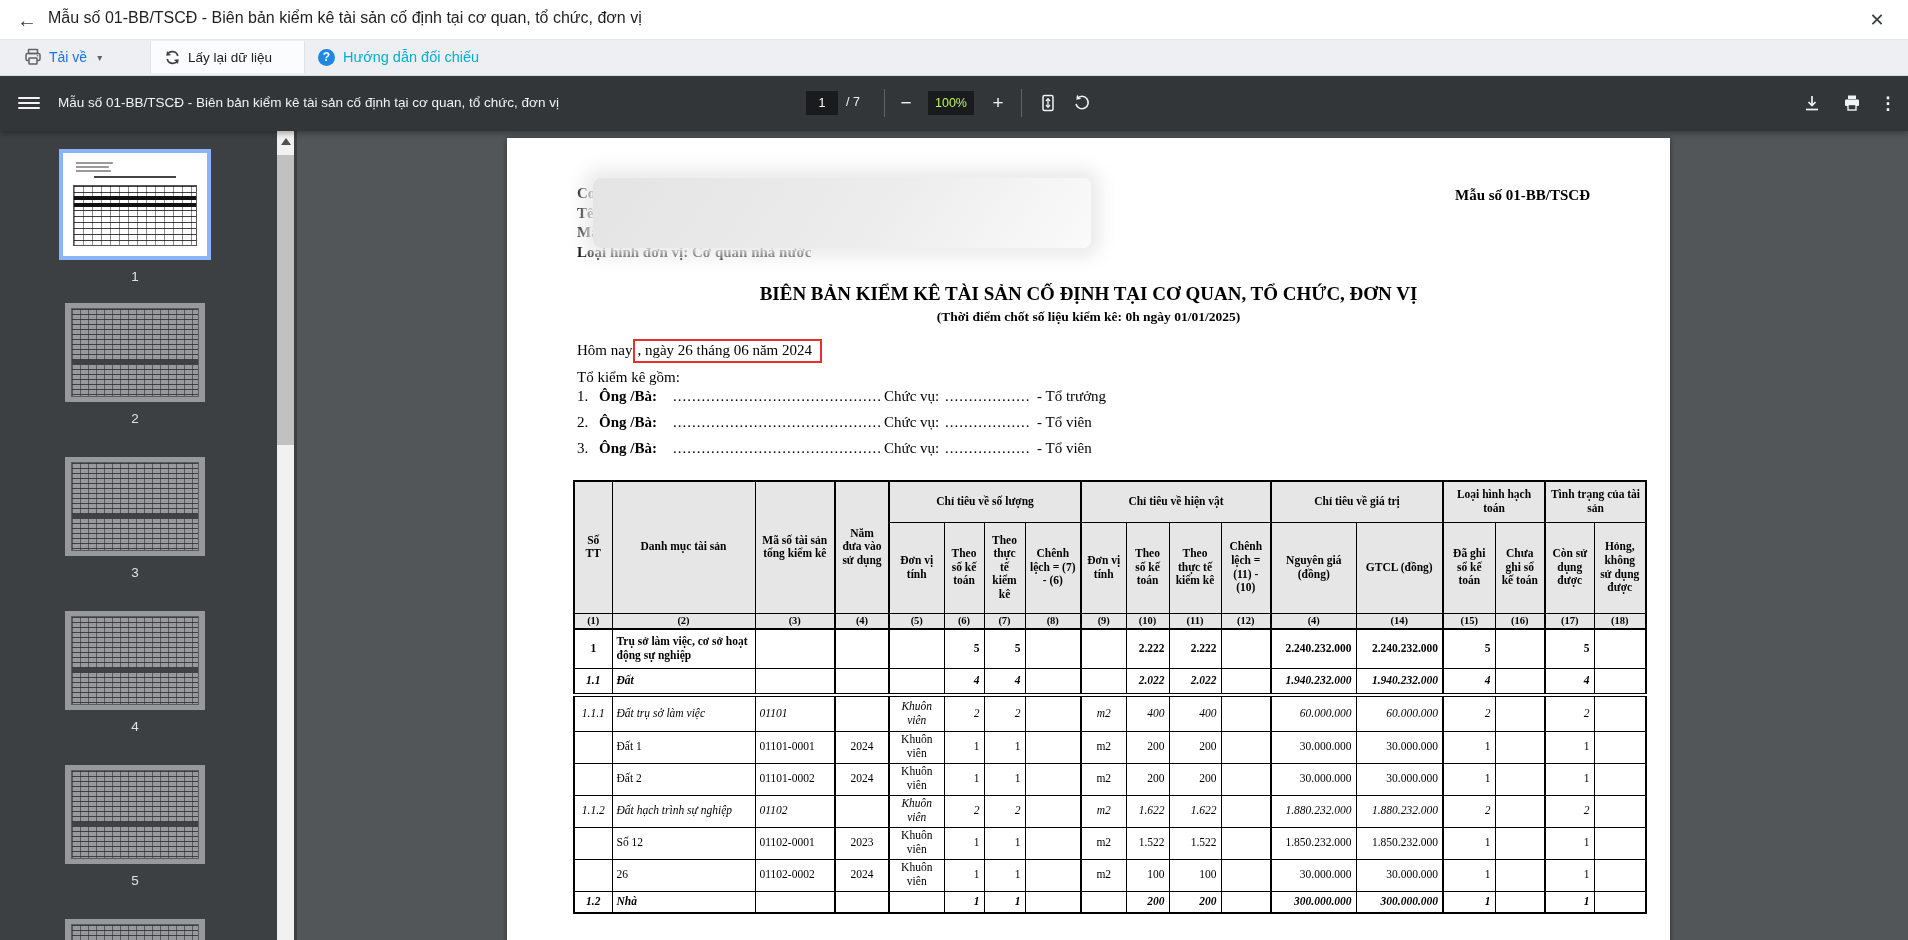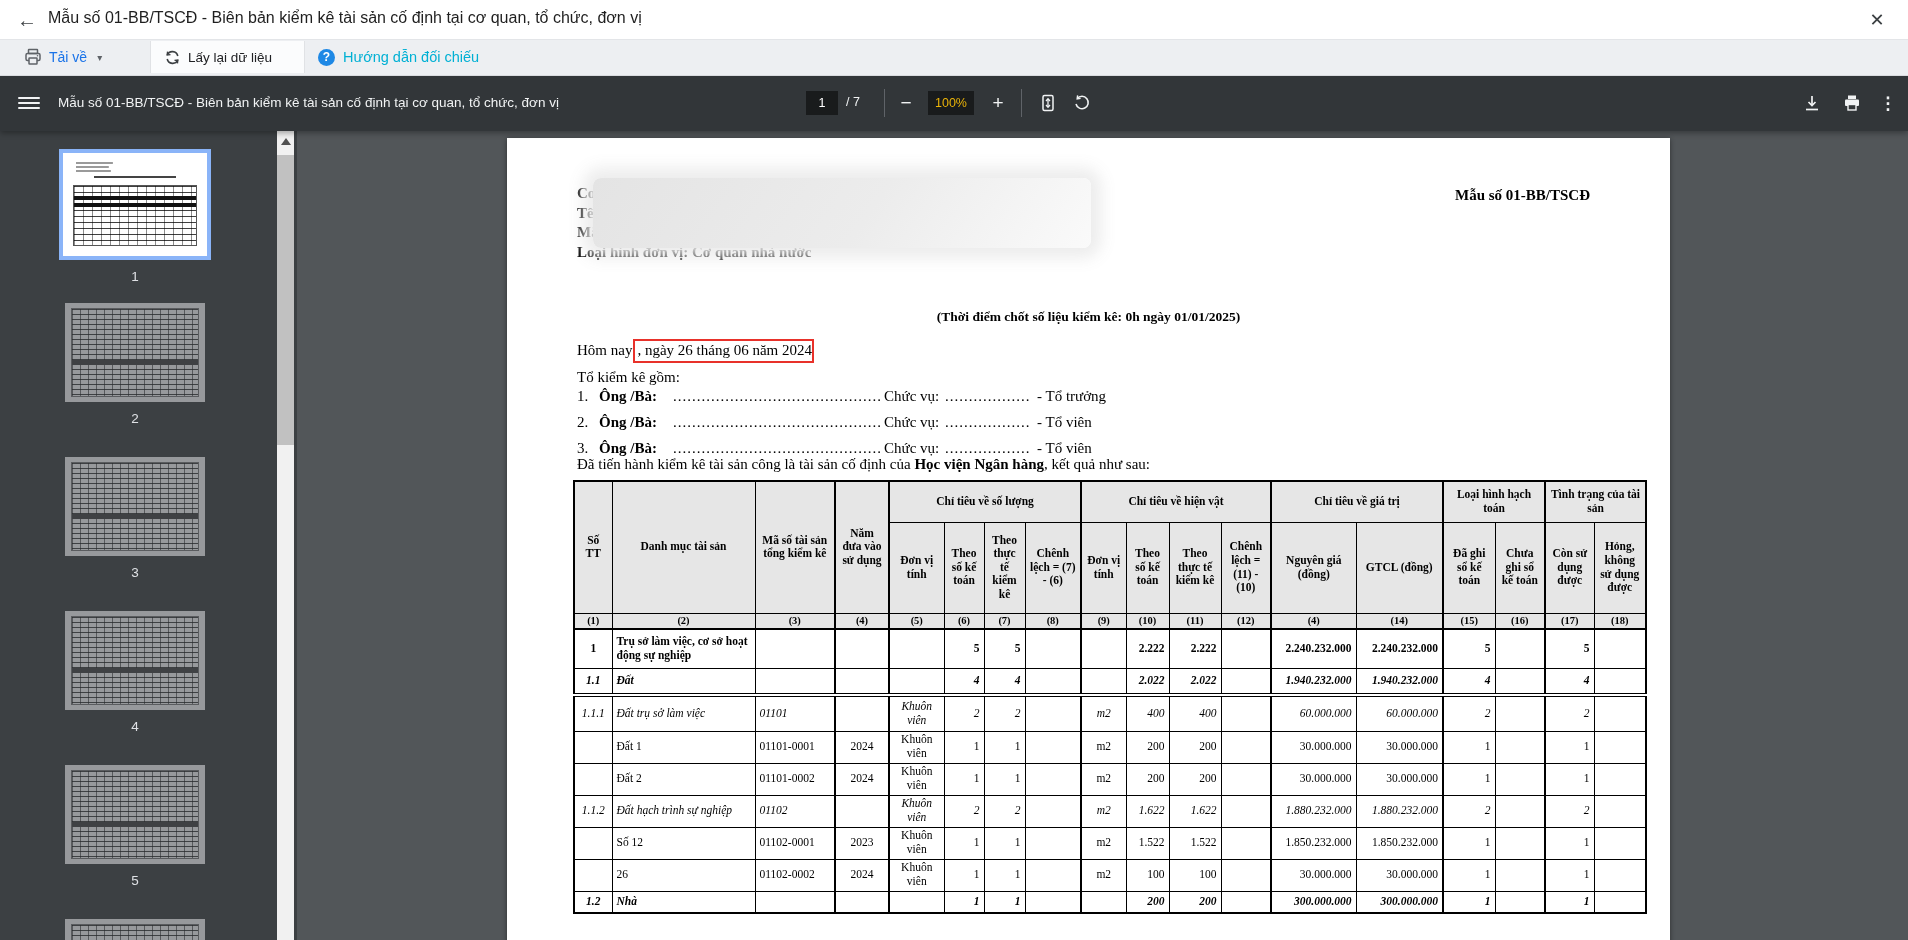--- a/index.html
+++ b/index.html
@@ -36,21 +36,21 @@
                box-shadow:0 2px 6px rgba(0,0,0,.35);color:#f1f3f4;}
   .hamburger{position:absolute;left:18px;top:19px;width:22px;height:18px;cursor:pointer;}
   .hamburger span{display:block;height:2px;background:#f1f3f4;margin:3px 0;border-radius:1px;}
   .pdf-title{position:absolute;left:58px;top:20px;font-size:13.5px;font-weight:500;color:#f1f3f4;white-space:nowrap;}
   .page-box{position:absolute;left:806px;top:16px;width:32px;height:24px;background:#191b1c;color:#fff;
             font-size:12.5px;display:flex;align-items:center;justify-content:center;cursor:text;}
   .page-total{position:absolute;left:846px;top:20px;font-size:12.5px;color:#f1f3f4;}
   .tb-sep{position:absolute;top:14px;width:1px;height:28px;background:#5f6368;}
   .tb-btn{position:absolute;top:14px;width:28px;height:28px;display:flex;align-items:center;
           justify-content:center;color:#f1f3f4;cursor:pointer;}
-  .zoom-box{position:absolute;left:928px;top:16px;width:46px;height:24px;background:#191b1c;color:#eab308;
+  .zoom-box{position:absolute;left:928px;top:16px;width:46px;height:24px;background:#191b1c;color:#bef264;
             font-size:12.5px;display:flex;align-items:center;justify-content:center;cursor:text;}
   .minusplus{font-size:19px;}
 
   
   .viewer{position:absolute;left:0;top:131px;width:100%;height:809px;}
   .sidebar{position:absolute;left:0;top:0;width:297px;height:100%;background:#3c4043;overflow:hidden;}
   .thumb{position:absolute;cursor:pointer;}
   .thumb.sel{border:4px solid #8ab4f8;background:#fff;padding:3px;}
   .mini1{width:100%;height:100%;background:#fff;position:relative;}
   .mini1::before{content:"";position:absolute;left:7%;top:6%;width:30%;height:11%;
@@ -81,21 +81,21 @@
 
   
   .info-lines{position:absolute;left:70px;top:46px;font-weight:bold;font-size:15px;line-height:19.5px;}
   .blurbox{position:absolute;left:86px;top:40px;width:498px;height:70px;border-radius:8px;
            background:linear-gradient(125deg,#e4e4e4 0%,#ececec 55%,#fafafa 100%);
            box-shadow:0 0 16px 10px rgba(235,235,235,.95);z-index:2;}
   .form-code{position:absolute;right:80px;top:49px;font-weight:bold;font-size:15px;}
   .doc-title{position:absolute;left:0;top:145px;width:100%;text-align:center;font-weight:bold;font-size:19px;}
   .doc-subtitle{position:absolute;left:0;top:171px;width:100%;text-align:center;font-weight:bold;font-size:13.5px;}
   .date-line{position:absolute;left:70px;top:204px;font-size:15px;}
-  .red-box{border:2px solid #e8312a;padding:1px 0 3px 2px;margin-left:1px;}
+  .red-box{border:2px solid #e8312a;padding:1px 8px 3px 2px;margin-left:1px;}
   .committee{position:absolute;left:70px;top:231px;font-size:15px;}
   .members{position:absolute;left:70px;top:250px;width:700px;}
   .m-line{position:relative;height:26px;font-size:15px;white-space:nowrap;}
   .m-num{position:absolute;left:0;}
   .m-name{position:absolute;left:22px;font-weight:bold;}
   .m-dots{position:absolute;left:96px;width:210px;overflow:hidden;letter-spacing:1px;}
   .m-pos{position:absolute;left:307px;}
   .m-pdots{position:absolute;left:368px;width:86px;overflow:hidden;letter-spacing:1px;}
   .m-role{position:absolute;left:460px;}
   .conclusion{position:absolute;left:70px;top:318px;font-size:15px;}
@@ -244,20 +244,21 @@
 
         <div class="info-lines">
           <div>Cơ quan quản l</div>
           <div>Tên đơn vị kiểm</div>
           <div>Mã đơn vị kiểm</div>
           <div>Loại hình đơn vị: Cơ quan nhà nước</div>
         </div>
         <div class="blurbox"></div>
         <div class="form-code">Mẫu số 01-BB/TSCĐ</div>
 
+        <div class="doc-title">BIÊN BẢN KIỂM KÊ TÀI SẢN CỐ ĐỊNH TẠI CƠ QUAN, TỔ CHỨC, ĐƠN VỊ</div>
         <div class="doc-subtitle">(Thời điểm chốt số liệu kiểm kê: 0h ngày 01/01/2025)</div>
 
         <div class="date-line">
           <span>Hôm nay</span><span class="red-box">, ngày 26 tháng 06 năm 2024</span>
         </div>
 
         <div class="committee">Tổ kiểm kê gồm:</div>
         <div class="members" id="members">
             <div class="m-line">
               <span class="m-num">1.</span>
@@ -278,23 +279,20 @@
             <div class="m-line">
               <span class="m-num">3.</span>
               <span class="m-name">Ông /Bà:</span>
               <span class="m-dots">................................................</span>
               <span class="m-pos">Chức vụ:</span>
               <span class="m-pdots">..........................</span>
               <span class="m-role">- Tổ viên</span>
             </div>
           </div>
 
-        <div class="conclusion">
-          <span>Đã tiến hành kiểm kê tài sản công là tài sản cố định của </span><b>Học viện Ngân hàng</b><span>, kết quả như sau:</span>
-        </div>
 
         <table class="asset-table">
           <colgroup id="cols">
               <col style="width: 38px;">
               <col style="width: 143px;">
               <col style="width: 80px;">
               <col style="width: 54px;">
               <col style="width: 55px;">
               <col style="width: 40px;">
               <col style="width: 41px;">

